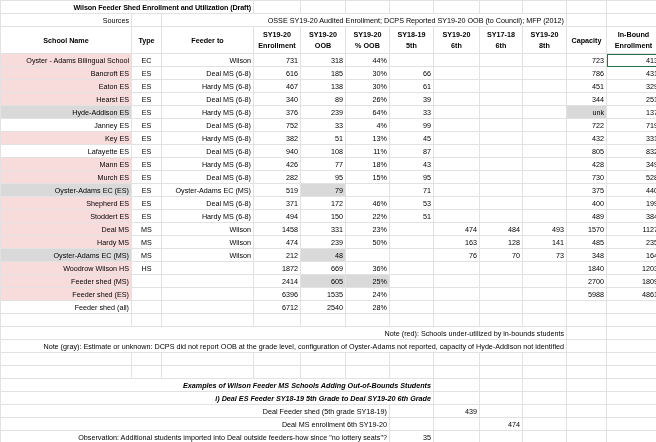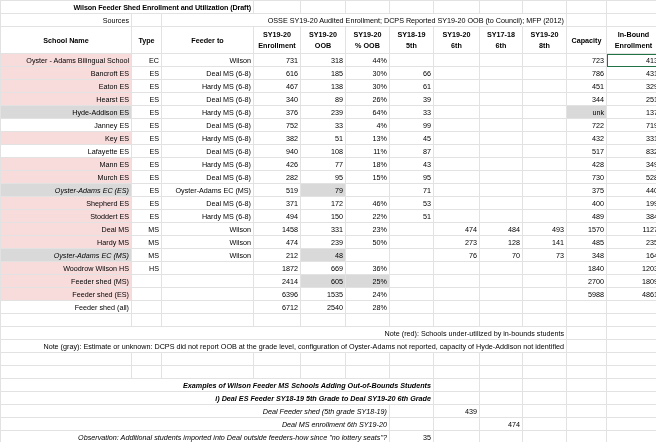--- a/index.html
+++ b/index.html
@@ -54,26 +54,26 @@
   .hdr {
     font-weight: bold;
     text-align: center;
     white-space: normal;
     line-height: 9px;
     font-size: 7.2px;
     vertical-align: middle;
   }
   tr.hdr-row td { height: 26px; }
   .num  { text-align: right; padding-right: 4px; }
-  .ctr  { text-align: right; }
+  .ctr  { text-align: center; }
   .lft  { text-align: right; }
   .bold { font-weight: bold; font-style: italic; }
   .pink { background: #f8dcdc !important; }
   .gray { background: #d9d9d9 !important; }
-  .indent { padding-left: 9px; font-style: italic; }
+  .indent { padding-left: 9px; }
   .sel {
     outline: 1.6px solid #217346;
     outline-offset: -1.6px;
     position: relative;
   }
   .sel:after {
     content: "";
     position: absolute;
     right: -2px;
     bottom: -2px;
@@ -238,21 +238,21 @@
         <td class="lft">Lafayette ES</td>
         <td class="ctr">ES</td>
         <td class="lft">Deal MS (6-8)</td>
         <td class="num">940</td>
         <td class="num">108</td>
         <td class="num">11%</td>
         <td class="num">87</td>
         <td class="num"></td>
         <td class="num"></td>
         <td class="num"></td>
-        <td class="num">517</td>
+        <td class="num">805</td>
         <td class="num">832</td>
       </tr>
       <tr>
         <td class="lft pink">Mann ES</td>
         <td class="ctr">ES</td>
         <td class="lft">Hardy MS (6-8)</td>
         <td class="num">426</td>
         <td class="num">77</td>
         <td class="num">18%</td>
         <td class="num">43</td>
@@ -333,21 +333,21 @@
         <td class="num">1127</td>
       </tr>
       <tr>
         <td class="lft pink">Hardy MS</td>
         <td class="ctr">MS</td>
         <td class="lft">Wilson</td>
         <td class="num">474</td>
         <td class="num">239</td>
         <td class="num">50%</td>
         <td class="num"></td>
-        <td class="num">273</td>
+        <td class="num">163</td>
         <td class="num">128</td>
         <td class="num">141</td>
         <td class="num">485</td>
         <td class="num">235</td>
       </tr>
       <tr>
         <td class="lft indent gray">Oyster-Adams EC (MS)</td>
         <td class="ctr">MS</td>
         <td class="lft">Wilson</td>
         <td class="num">212</td>

